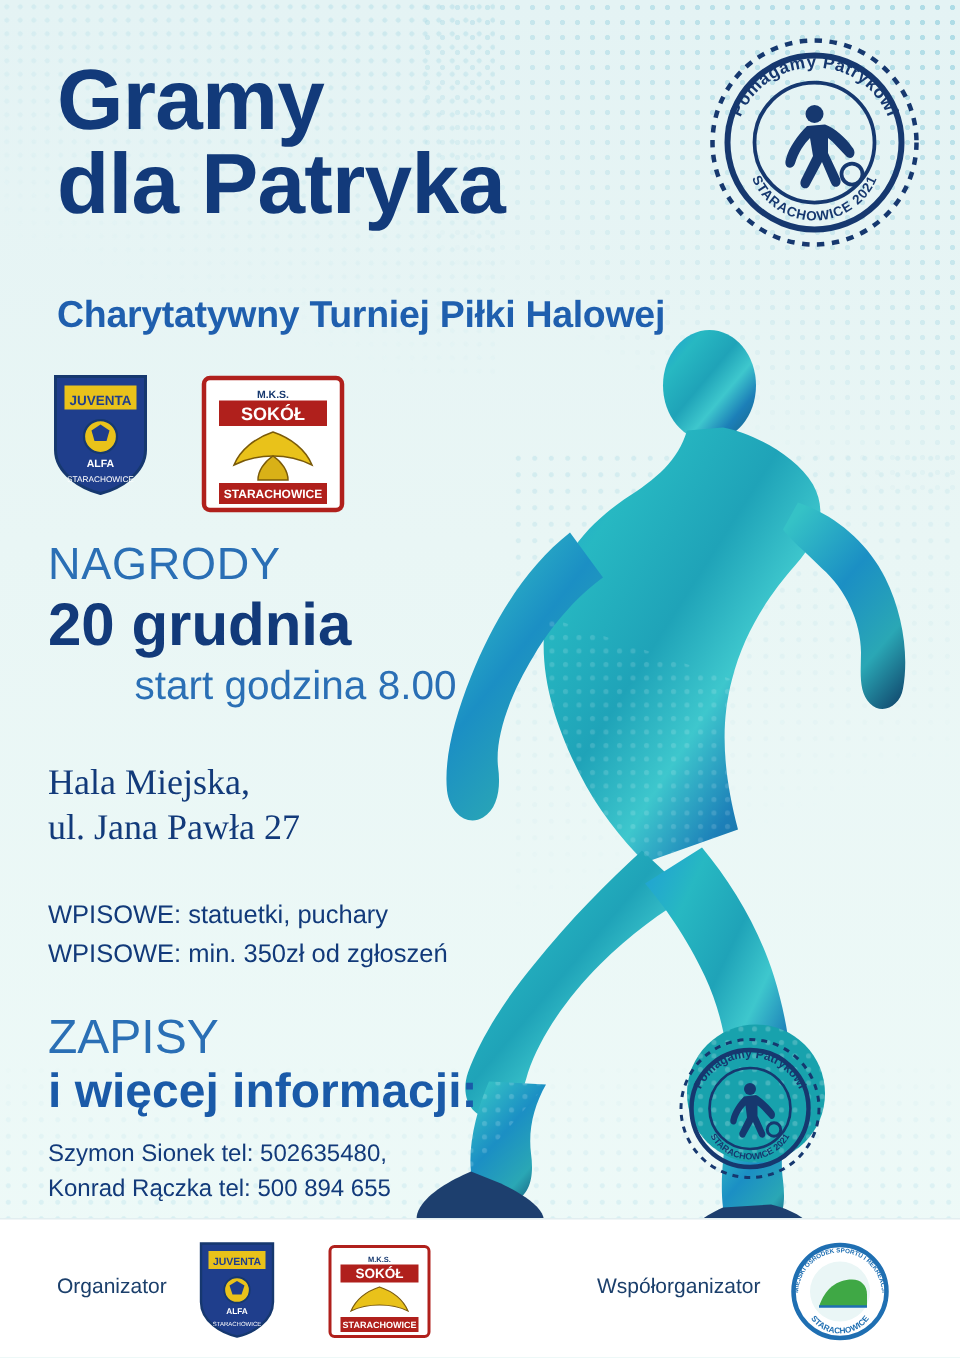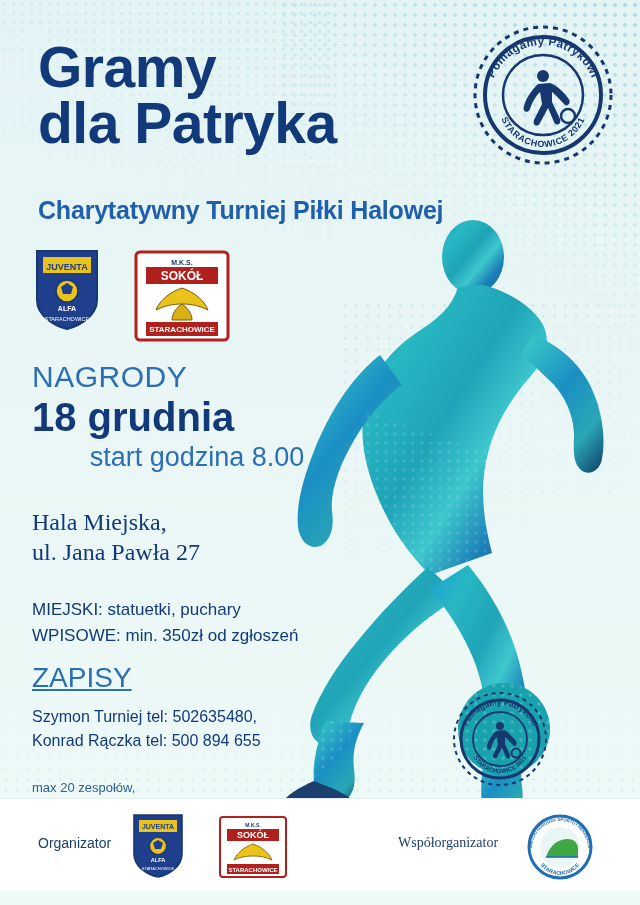--- a/index.html
+++ b/index.html
@@ -149,57 +149,56 @@
     font-family: Liberation Serif, serif;
   }
   .details {
     color: #123a7a;
     font-size: 17px;
     line-height: 1.5;
     margin-top: 30px;
   }
   .signup-title {
     color: #2a6fb5;
-    font-size: 28px;
+    font-size: 32px;
     line-height: 1.12;
-    margin-top: 14px;
-    text-decoration: underline;
+    margin-top: 26px;
   }
   .signup-title .l2 { display: block; font-weight: bold; color: #1a5aa8; }
   .contacts {
     color: #123a7a;
     font-size: 16px;
     line-height: 1.45;
     margin-top: 12px;
   }
   .note {
     color: #2a5f8e;
     font-size: 13px;
     line-height: 1.5;
     margin-top: 26px;
   }
 
   
   .footer {
     position: absolute;
     left: 0;
-    bottom: 14px;
+    bottom: 0;
     width: 640px;
     height: 92px;
     background: #ffffff;
     border-top: 1px solid #e2eef0;
     display: flex;
     align-items: center;
   }
   .footer-label {
     color: #1b3f6b;
     font-size: 14px;
   }
   .f-org { position: absolute; left: 38px; top: 36px; }
-  .f-co  { position: absolute; left: 398px; top: 36px; font-family: Liberation Serif, serif; }
+  .f-co  { position: absolute; left: 398px; top: 36px; }
   .f-badge-juv { position: absolute; left: 132px; top: 14px; width: 52px; height: 66px; }
   .f-badge-sok { position: absolute; left: 218px; top: 16px; width: 70px; height: 64px; }
   .f-badge-msi { position: absolute; left: 524px; top: 14px; width: 72px; height: 68px; }
 
   svg { display: block; }
 </style>
 </head>
 <body>
 
 <div class="poster">
@@ -349,39 +348,40 @@
       <text x="50" y="32" font-family="'Liberation Sans', sans-serif" font-size="12" font-weight="bold" fill="#ffffff" text-anchor="middle">SOKÓŁ</text>
       <path d="M50 40 C38 44 28 52 24 62 C32 58 40 56 50 56 C60 56 68 58 76 62 C72 52 62 44 50 40 Z" fill="#e9c21a" stroke="#7a5a09" stroke-width="1"></path>
       <path d="M50 56 C44 60 40 66 40 72 L60 72 C60 66 56 60 50 56 Z" fill="#d9b117" stroke="#7a5a09" stroke-width="1"></path>
       <rect x="14" y="74" width="72" height="14" fill="#b0201c"></rect>
       <text x="50" y="84" font-family="'Liberation Sans', sans-serif" font-size="8" font-weight="bold" fill="#ffffff" text-anchor="middle">STARACHOWICE</text>
     </svg>
   </div>
 
   <div class="info">
     <div class="kicker">NAGRODY</div>
-    <div class="date">18 grudnia</div>
+    <div class="date">20 grudnia</div>
     <div class="start">start godzina 8.00</div>
 
     <div class="venue">
       <div>Hala Miejska,</div>
       <div>ul. Jana Pawła 27</div>
     </div>
 
     <div class="details">
-      <div>MIEJSKI: statuetki, puchary</div>
+      <div>WPISOWE: statuetki, puchary</div>
       <div>WPISOWE: min. 350zł od zgłoszeń</div>
     </div>
 
     <div class="signup-title">
       <span>ZAPISY</span>
+      <span class="l2">i więcej informacji:</span>
     </div>
 
     <div class="contacts">
-      <div>Szymon Turniej tel: 502635480,</div>
+      <div>Szymon Sionek tel: 502635480,</div>
       <div>Konrad Rączka tel: 500 894 655</div>
     </div>
 
     <div class="note">
       <div>max 20 zespołów,</div>
       <div>liczy się kolejność zgłoszeń</div>
     </div>
   </div>
 
   <div class="footer">

